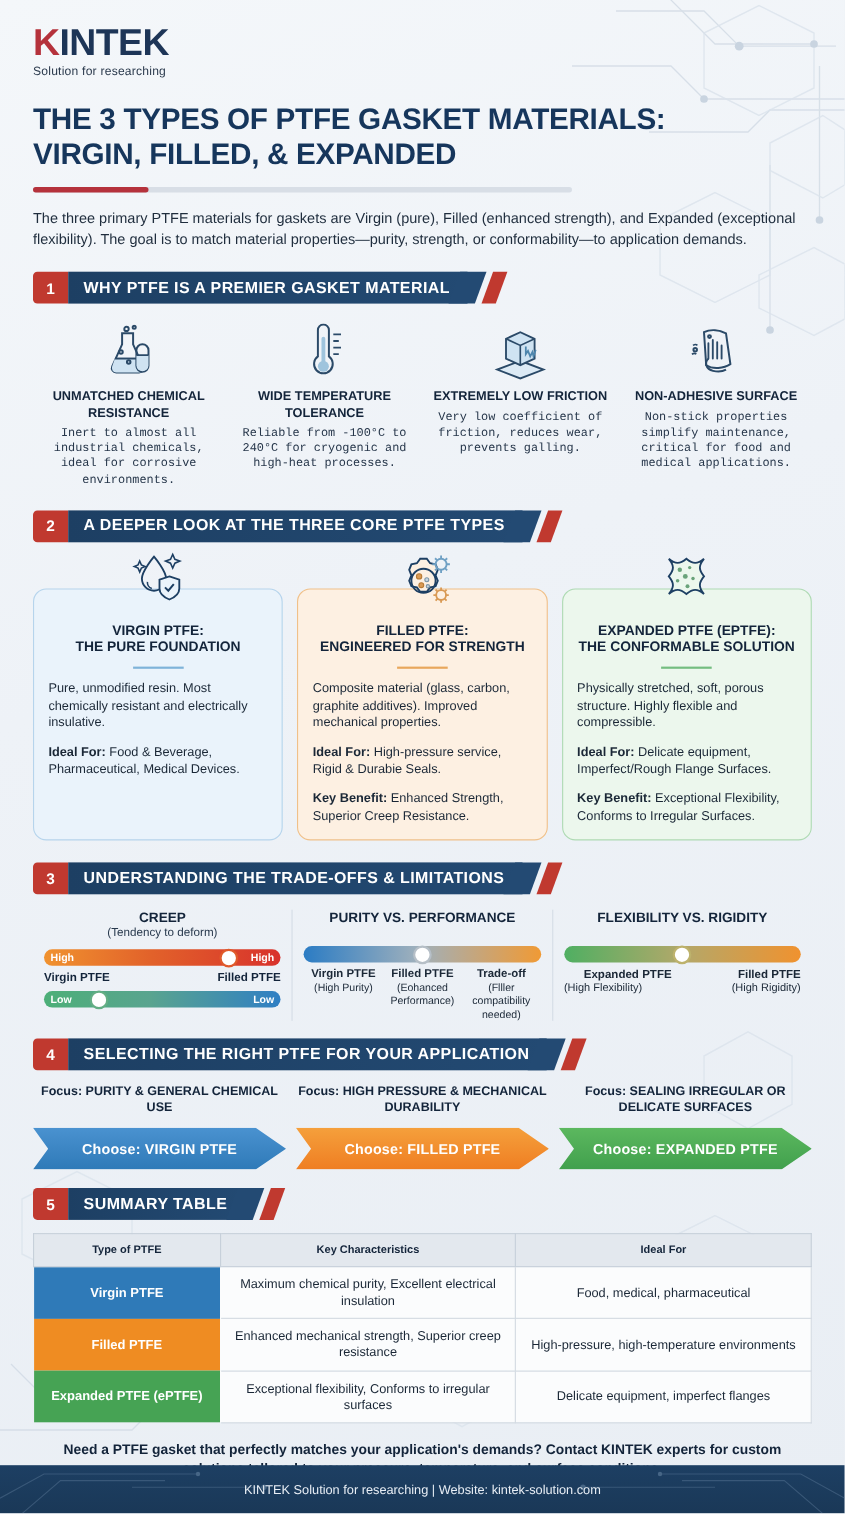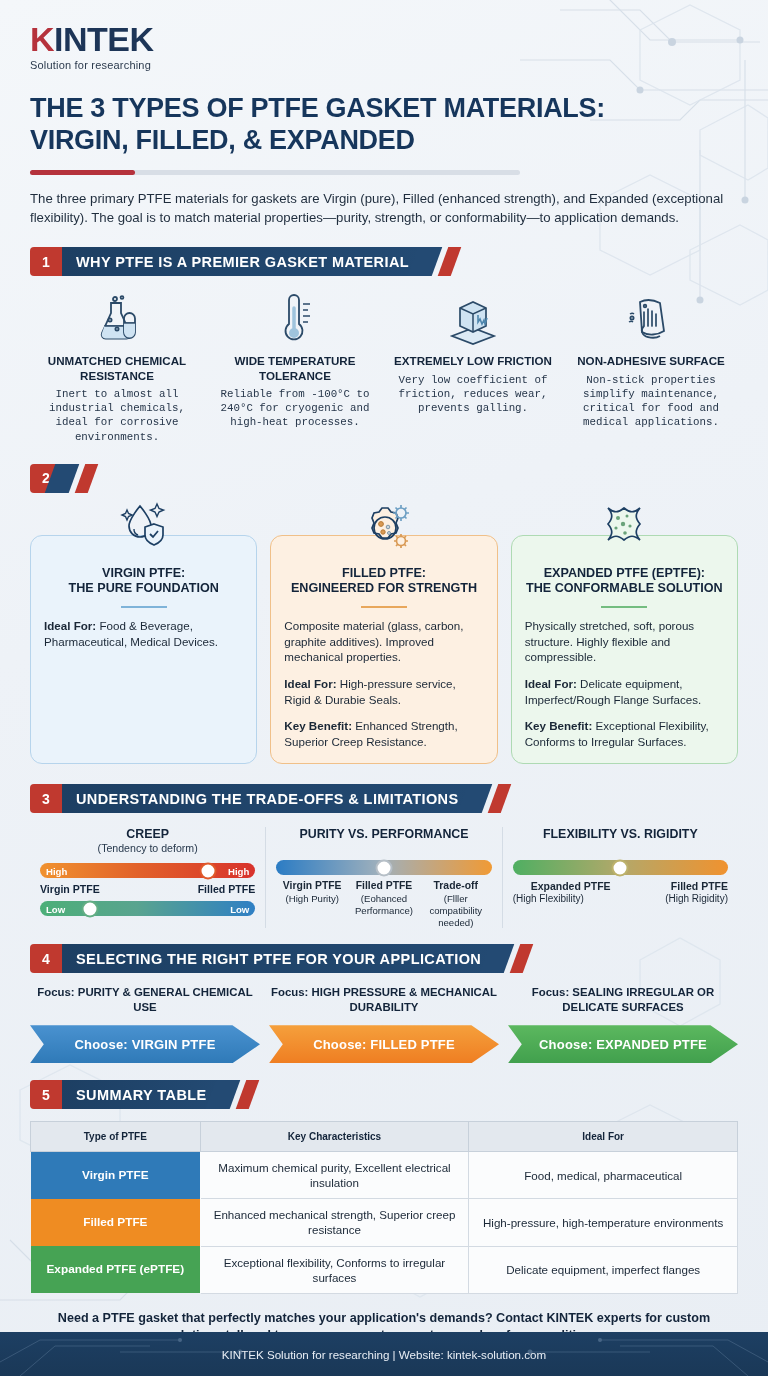--- a/index.html
+++ b/index.html
@@ -66,21 +66,21 @@
   .benefits { display:flex; margin-top: 16px; gap: 4px; }
   .benefit { flex:1; text-align:center; padding: 0 6px; }
   .benefit .ico { height: 56px; display:flex; align-items:center; justify-content:center; }
   .benefit h4 {
     font-size: 11.6px; font-weight:bold; color:#13243a; margin-top: 6px;
     line-height:1.25; text-transform:uppercase;
   }
   .benefit p { font-size:10.8px; color:#26364a; line-height:1.3; margin-top:4px;font-family:Liberation Mono, monospace; }
 
   
-  .cards { display:flex; gap: 13px; margin-top: 42px; justify-content: flex-end; }
+  .cards { display:flex; gap: 13px; margin-top: 42px; }
   .card {
     flex:1; border-radius: 12px; border:1.6px solid; padding: 30px 13px 14px;
     position: relative;
   }
   .card .card-ico {
     position:absolute; top:-36px; left:50%; transform:translateX(-50%);
     width:62px; height:50px; display:flex; align-items:flex-end; justify-content:center;
   }
   .card h3 {
     text-align:center; font-size:12.6px; font-weight:bold; color:#13243a;
@@ -293,20 +293,21 @@
             <circle cx="8" cy="24" r="1.6"></circle>
           </svg>
         </div>
         <h4>NON-ADHESIVE SURFACE</h4>
         <p>Non-stick properties simplify maintenance, critical for food and medical applications.</p>
       </div>
     </div>
 
     <div class="sec-banner">
       <div class="sec-num">2</div>
+      <div class="sec-title-box">A DEEPER LOOK AT THE THREE CORE PTFE TYPES</div>
       <div class="sec-skew"></div>
       <div class="sec-slash"></div>
     </div>
 
     <div class="cards">
 
       <div class="card blue">
         <div class="card-ico">
           <svg width="56" height="48" viewBox="0 0 56 48" fill="none" stroke="#1d3f63" stroke-width="1.7">
             <path d="M24 4c0 0-11 13-11 20a11 11 0 0 0 22 0C35 17 24 4 24 4z"></path>
@@ -315,20 +316,21 @@
             <path d="M34 32l3 3 5-6" stroke-width="1.8"></path>
             <path d="M11 8l1.5 3.5L16 13l-3.5 1.5L11 18l-1.5-3.5L6 13l3.5-1.5z" stroke-width="1.4"></path>
             <path d="M41 2l2 4.5L47.5 8 43 10l-2 4.5L39 10 34.5 8 39 6.5z" stroke-width="1.4"></path>
           </svg>
         </div>
         <h3>
           <span>VIRGIN PTFE:</span><br>
           <span>THE PURE FOUNDATION</span>
         </h3>
         <div class="divider"></div>
+        <p>Pure, unmodified resin. Most chemically resistant and electrically insulative.</p>
         <p><b>Ideal For:</b><span> Food &amp; Beverage, Pharmaceutical, Medical Devices.</span></p>
       </div>
 
       <div class="card orange">
         <div class="card-ico">
           <svg width="58" height="48" viewBox="0 0 58 48" fill="none" stroke="#1d3f63" stroke-width="1.7">
             <path d="M24 10l3-4h6l3 4 5 1 2 5-2 5 2 5-2 5-5 1-3 4h-6l-3-4-5-1-2-5 2-5-2-5 2-5z" fill="#fdf0e2"></path>
             <circle cx="30" cy="26" r="11"></circle>
             <circle cx="26" cy="22" r="2.4" fill="#d99a55" stroke="#b87a34" stroke-width="1"></circle>
             <circle cx="33" cy="25" r="1.8" fill="#c8d6e0" stroke="#7c96a8" stroke-width="1"></circle>

